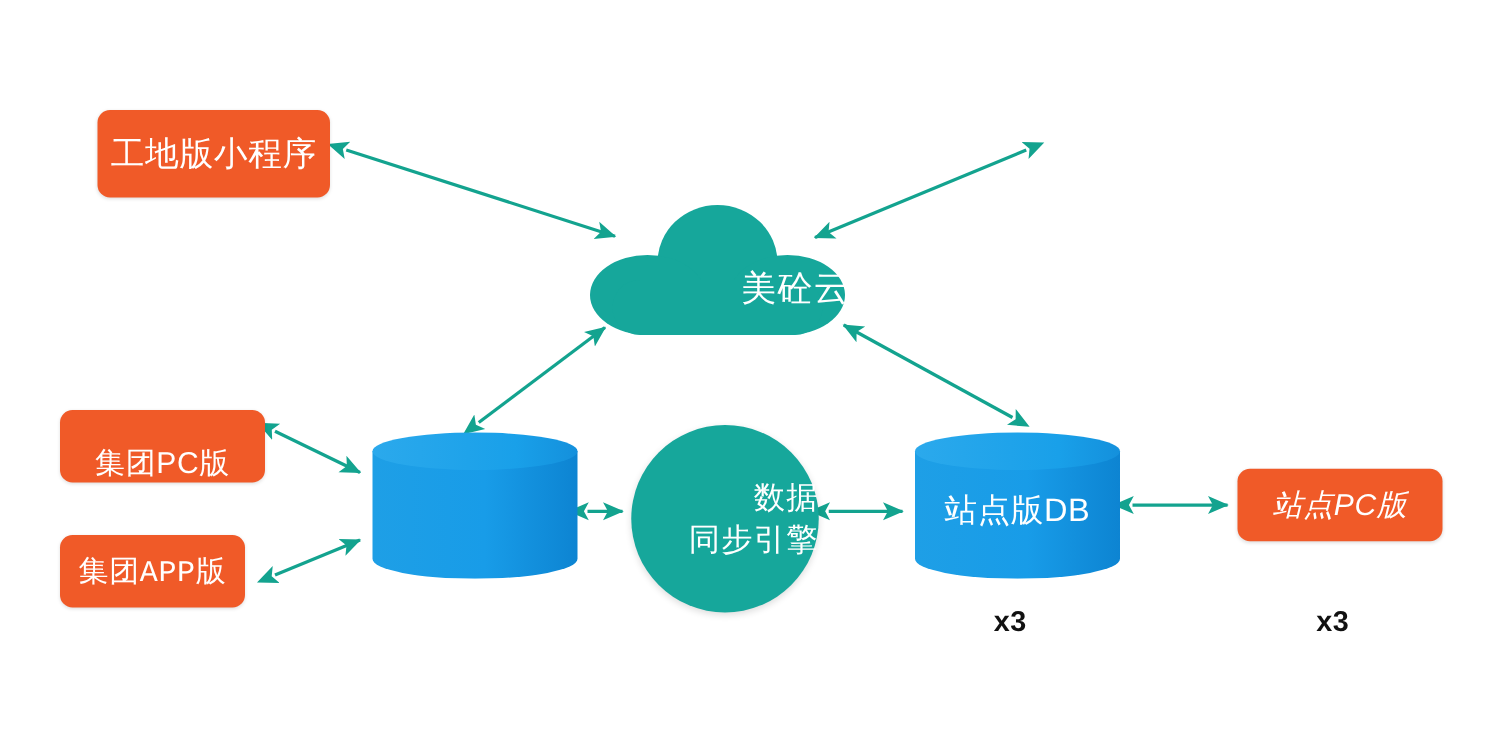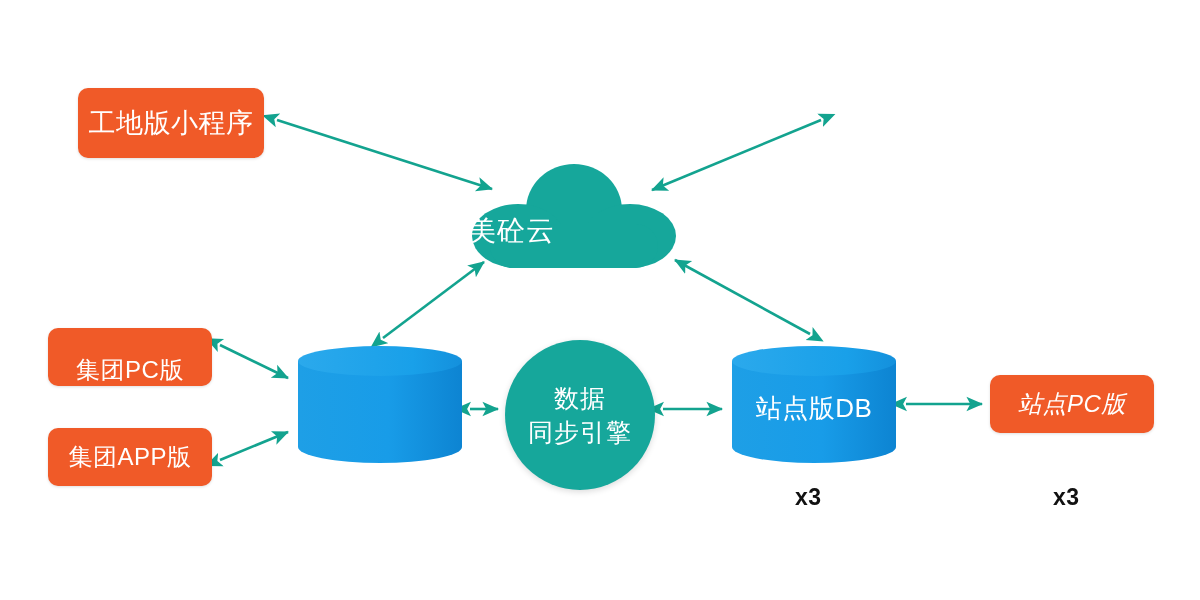--- a/index.html
+++ b/index.html
@@ -44,21 +44,21 @@
     color: #ffffff;
     letter-spacing: 0.5px;
     text-align: center;
     white-space: nowrap;
     box-shadow: 0 1px 3px rgba(0,0,0,0.13);
   }
 
   #box-site-mini   { left: 78px;  top: 88px;  width: 186px; height: 70px; font-size: 27px; text-align: center; }
   #box-supplier-mini { left: 832px; top: 88px; width: 232px; height: 70px; font-size: 27px; }
   #box-group-pc    { left: 48px;  top: 328px; width: 164px; height: 58px; font-size: 24px; align-items: flex-end; }
-  #box-group-app   { left: 48px;  top: 428px; width: 164px; height: 58px; font-size: 24px; }
+  #box-group-app   { left: 48px;  top: 428px; width: 148px; height: 58px; font-size: 24px; font-family: Liberation Mono, monospace; }
   #box-site-pc     { left: 990px; top: 375px; width: 164px; height: 58px; font-size: 24px; font-style: italic; }
 
   
   #cloud-node {
     position: absolute;
     left: 468px;
     top: 158px;
     width: 212px;
     height: 112px;
     z-index: 3;
@@ -67,40 +67,40 @@
     position: absolute;
     left: 0; top: 0;
     width: 212px;
     height: 112px;
   }
   #cloud-node .cloud-label {
     position: absolute;
     left: 0;
     top: 54px;
     width: 212px;
-    text-align: left;
+    text-align: right;
     color: #ffffff;
     font-size: 28px;
     letter-spacing: 1px;
     z-index: 2;
   }
 
   
   #sync-engine-node {
     position: absolute;
     left: 505px;
     top: 340px;
     width: 150px;
     height: 150px;
     border-radius: 50%;
     background: #16A79B;
     z-index: 3;
     display: flex;
     flex-direction: column;
-    align-items: center;
+    align-items: flex-end;
     justify-content: center;
     color: #ffffff;
     box-shadow: 0 2px 6px rgba(0,0,0,0.14);
   }
   #sync-engine-node .line {
     font-size: 25px;
     line-height: 34px;
     letter-spacing: 1px;
   }
 

